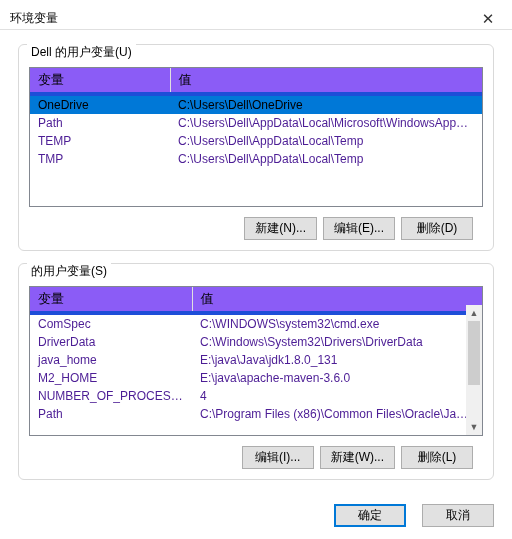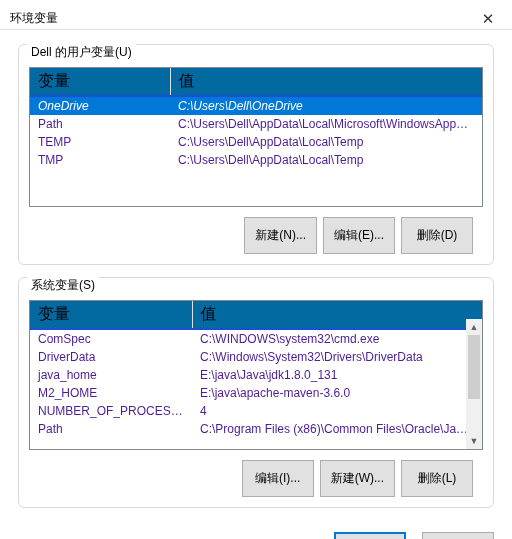--- a/index.html
+++ b/index.html
@@ -6,28 +6,28 @@
 body { font-family: "Microsoft YaHei", "Segoe UI", sans-serif; font-size: 12px; background: #fff; width: 512px; height: 539px; overflow: hidden; display: flex; flex-direction: column; }
 .titlebar { display: flex; align-items: center; justify-content: space-between; height: 30px; padding: 8px 8px 0 10px; border-bottom: 1px solid #e0e0e0; }
 .close-btn { width: 32px; height: 24px; display: flex; align-items: center; justify-content: center; font-size: 15px; color: #333; cursor: pointer; }
 .content { flex: 1; padding: 14px 18px 14px 18px; display: flex; flex-direction: column; gap: 12px; }
 .group { border: 1px solid #d9d9d9; border-radius: 6px; padding-bottom: 10px; }
 .group-label { font-size: 12px; color: #000; margin: -8px 0 6px 8px; background: #fff; display: inline-block; padding: 0 4px; }
 .group-inner { padding: 0 10px; }
 .table-wrap { border: 1px solid #828790; background: #fff; height: 140px; overflow: hidden; position: relative; }
 .table-wrap.sys { height: 150px; }
 .table { width: 100%; border-collapse: collapse; table-layout: fixed; }
-.table th { text-align: left; font-weight: 400; padding: 3px 8px; background: #0369a1; border-bottom: 2px solid #1d4ed8; border-right: 1px solid #e0e0e0; font-size: 16px; color: #000; }
+.table th { text-align: left; font-weight: 400; padding: 3px 8px; background: #8b5cf6; border-bottom: 4px solid #1d4ed8; border-right: 1px solid #e0e0e0; font-size: 13px; color: #000; }
 .table th:last-child { border-right: none; }
 .table td { padding: 2px 8px; font-size: 12px; color: #4c1d95; white-space: nowrap; overflow: hidden; text-overflow: ellipsis; }
-.table tr.selected td { background: #0078d7; color: #ffffff; font-style: italic; }
+.table tr.selected td { background: #0078d7; color: #000000; }
 .table .col-name { width: 140px; }
 .sys .table .col-name { width: 162px; }
 .btn-row { display: flex; justify-content: flex-end; gap: 6px; padding: 10px 10px 0 10px; }
-.btn { min-width: 72px; height: 37px; border: 1px solid #adadad; background: #e1e1e1; font-size: 12px; cursor: pointer; padding: 0 10px; }
+.btn { min-width: 72px; height: 23px; border: 1px solid #adadad; background: #e1e1e1; font-size: 12px; cursor: pointer; padding: 0 10px; }
 .btn.primary { border: 2px solid #0078d7; background: #e1e1e1; }
 .footer { display: flex; justify-content: flex-end; gap: 16px; padding: 10px 18px 14px 3px; border-top: none; }
 .scrollbar { position: absolute; right: 0; top: 18px; bottom: 0; width: 16px; background: #f0f0f0; display: flex; flex-direction: column; }
 .sb-arrow { height: 16px; display: flex; align-items: center; justify-content: center; color: #606060; font-size: 9px; }
 .sb-track { flex: 1; position: relative; }
 .sb-thumb { position: absolute; left: 2px; right: 2px; top: 0; height: 65%; background: #cdcdcd; }
 </style>
 </head>
 <body>
 
@@ -71,21 +71,21 @@
       </div>
       <div class="btn-row">
         <button class="btn">新建(N)...</button>
         <button class="btn">编辑(E)...</button>
         <button class="btn">删除(D)</button>
       </div>
     </div>
   </fieldset>
 
   <fieldset class="group">
-    <div class="group-label">系统变量(S)</div>
+    <div class="group-label">的用户变量(S)</div>
     <div class="group-inner">
       <div class="table-wrap sys">
         <table class="table">
           <thead>
             <tr>
               <th class="col-name">变量</th>
               <th>值</th>
             </tr>
           </thead>
           <tbody id="sys-rows">

